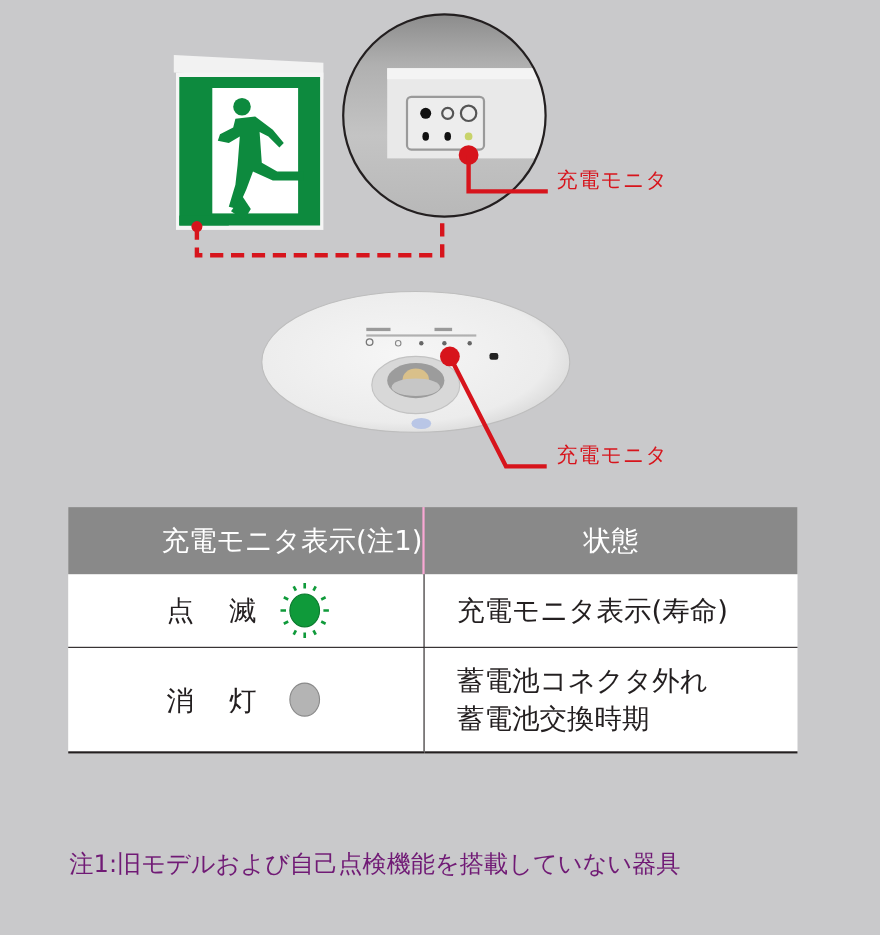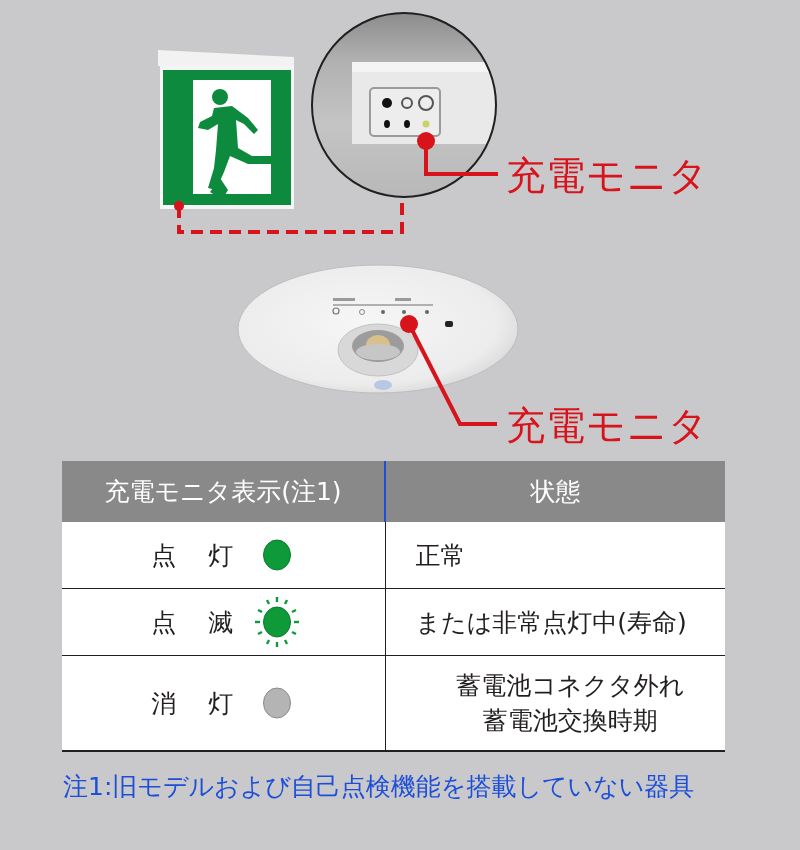--- a/index.html
+++ b/index.html
@@ -7,59 +7,60 @@
     width: 800px; height: 850px; overflow: hidden;
     background: #c9c9cb;
     font-family: "DejaVu Sans", "Liberation Sans", sans-serif;
     position: relative;
     color: #231f20;
   }
   .abs { position: absolute; }
   .callout-label {
     position: absolute;
     color: #d7141c;
-    font-size: 39px;
+    font-size: 19px;
     letter-spacing: 1px;
     white-space: nowrap;
     line-height: 1;
+    font-family: Liberation Mono, monospace;
   }
   
   .status-table {
     position: absolute;
     left: 62px; top: 461px;
     width: 663px;
     border-collapse: collapse;
     background: #ffffff;
   }
   .status-table th {
     background: #898989;
     color: #ffffff;
     font-weight: normal;
     font-size: 25px;
     height: 61px;
     padding: 0;
     text-align: center;
     letter-spacing: 0;
   }
-  .status-table th.col1 { width: 322px; border-right: 2px solid #1d4ed8; }
+  .status-table th.col1 { width: 322px; border-right: 2px solid #f9a8d4; text-align: right; }
   .status-table td {
     font-size: 25px;
     padding: 0;
     border-bottom: 1.5px solid #231f20;
   }
   .status-table td.col1 { border-right: 1.5px solid #231f20; text-align: center; }
   .status-table td.col2 { padding-left: 30px; line-height: 35px; }
   .row1 td { height: 66px; }
   .row2 td { height: 66px; }
-  .row3 td { height: 94px; border-bottom: 2px solid #231f20; text-align: center; }
+  .row3 td { height: 94px; border-bottom: 2px solid #231f20; }
   .ind-wrap { display: inline-flex; align-items: center; gap: 0; }
   .ind-label { letter-spacing: 12px; display: inline-block; margin-right: 14px; }
   .footnote {
     position: absolute; left: 63px; top: 770px;
-    font-size: 25px; line-height: 33px; color: #1d4ed8;
+    font-size: 22px; line-height: 33px; color: #701a75;
     white-space: nowrap;
   }
   .footnote .l2 { padding-left: 69px; display: block; }
 </style>
 </head>
 <body>
 
 <svg class="abs" style="left:0;top:0" width="800" height="460" viewBox="0 0 800 460">
 
   <g>
@@ -152,33 +153,20 @@
 <div class="callout-label" style="left:506px;top:406px">充電モニタ</div>
 
 <table class="status-table">
   <thead>
     <tr>
       <th class="col1">充電モニタ表示(注1)</th>
       <th class="col2">状態</th>
     </tr>
   </thead>
   <tbody>
-    <tr class="row1">
-      <td class="col1">
-        <span class="ind-wrap">
-          <span class="ind-label">点 灯</span>
-          <svg width="36" height="36" viewBox="0 0 36 36">
-            <ellipse cx="18" cy="18" rx="13.5" ry="15" fill="#0f9a3a" stroke="#0b7a2e" stroke-width="1"></ellipse>
-          </svg>
-        </span>
-      </td>
-      <td class="col2">
-        <span>正常</span>
-      </td>
-    </tr>
     <tr class="row2">
       <td class="col1">
         <span class="ind-wrap">
           <span class="ind-label">点 滅</span>
           <svg width="46" height="56" viewBox="0 0 46 56" style="margin-left:-5px;margin-right:-5px">
             <ellipse cx="23" cy="28" rx="13.5" ry="15" fill="#0f9a3a" stroke="#0b7a2e" stroke-width="1"></ellipse>
             <g stroke="#0f9a3a" stroke-width="2.4" stroke-linecap="butt">
               <line x1="23" y1="3" x2="23" y2="8"></line>
               <line x1="23" y1="48" x2="23" y2="53"></line>
               <line x1="1" y1="28" x2="6" y2="28"></line>
@@ -189,21 +177,21 @@
               <line x1="33" y1="50" x2="31" y2="46"></line>
               <line x1="4" y1="16" x2="8" y2="18"></line>
               <line x1="42" y1="16" x2="38" y2="18"></line>
               <line x1="4" y1="40" x2="8" y2="38"></line>
               <line x1="42" y1="40" x2="38" y2="38"></line>
             </g>
           </svg>
         </span>
       </td>
       <td class="col2">
-        <span>または非常点灯中(寿命)</span>
+        <span>充電モニタ表示(寿命)</span>
       </td>
     </tr>
     <tr class="row3">
       <td class="col1">
         <span class="ind-wrap">
           <span class="ind-label">消 灯</span>
           <svg width="36" height="36" viewBox="0 0 36 36">
             <ellipse cx="18" cy="18" rx="13.5" ry="15" fill="#b4b4b4" stroke="#8a8a8a" stroke-width="1"></ellipse>
           </svg>
         </span>

